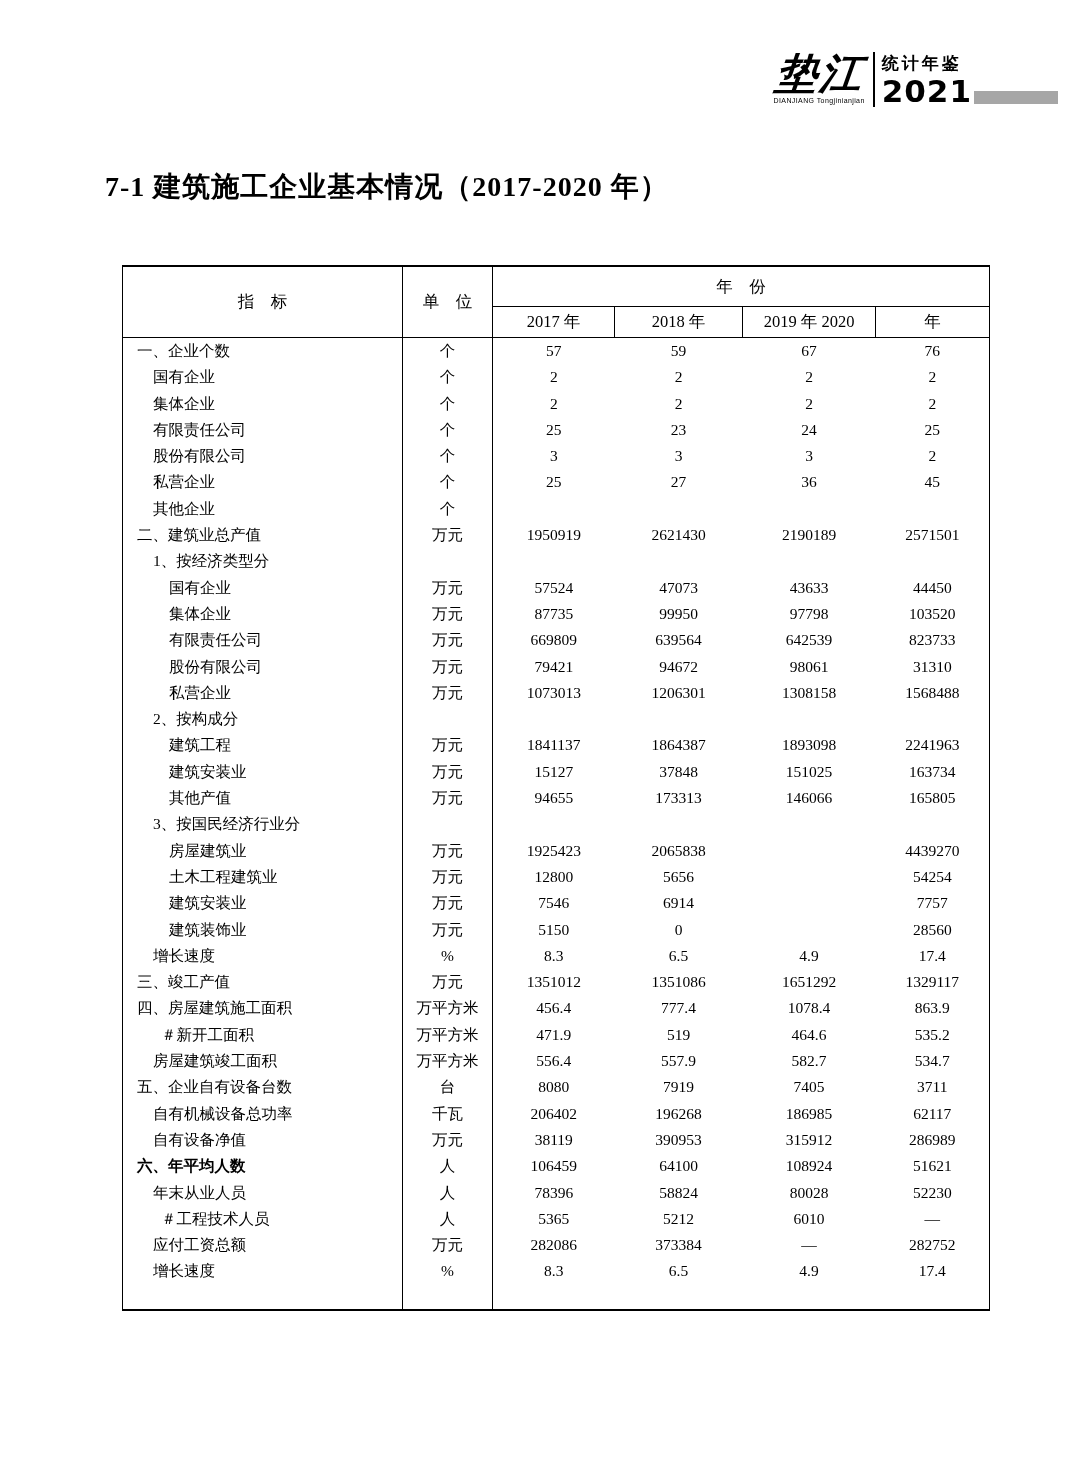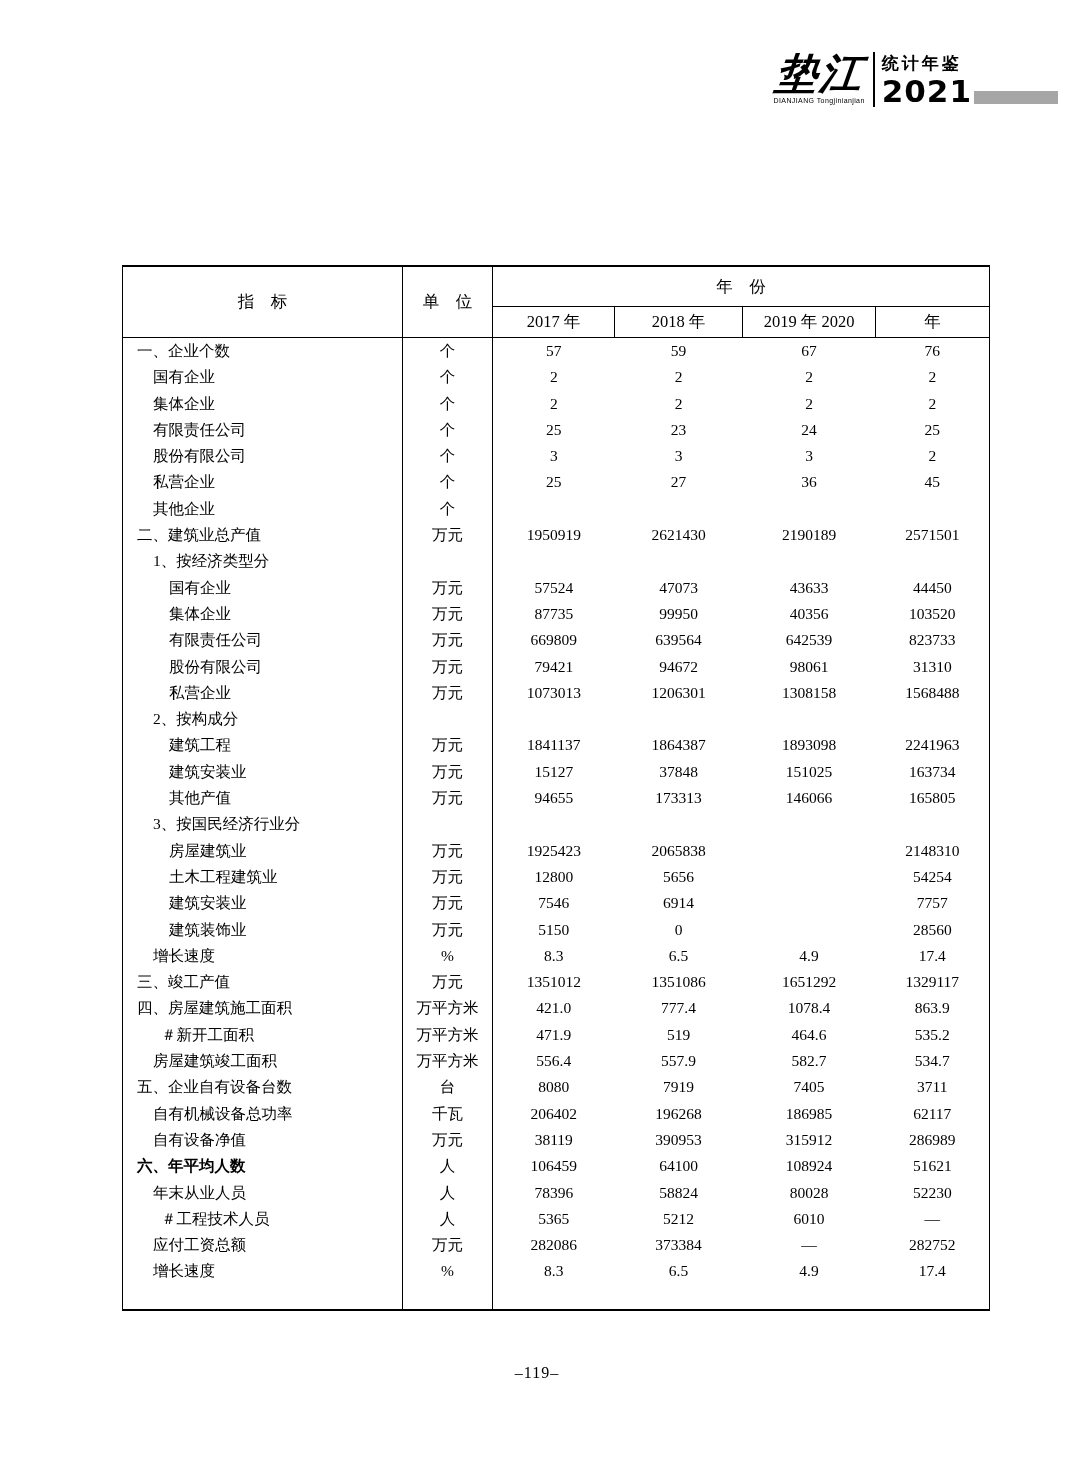--- a/index.html
+++ b/index.html
@@ -141,20 +141,21 @@
       <div class="logo-script">垫江</div>
       <div class="logo-latin">DIANJIANG Tongjinianjian</div>
     </div>
     <div class="logo-right">
       <div class="logo-small">统计年鉴</div>
       <div class="logo-year">2021</div>
     </div>
     <div class="logo-bar"></div>
   </div>
 
+  <h1 class="title">7-1  建筑施工企业基本情况（2017-2020 年）</h1>
 
   <table class="tbl">
     <colgroup>
       <col style="width:280px">
       <col style="width:90px">
       <col style="width:122px">
       <col style="width:128px">
       <col style="width:133px">
       <col style="width:114px">
     </colgroup>
@@ -250,21 +251,21 @@
           <td class="c-val">57524</td>
           <td class="c-val">47073</td>
           <td class="c-val">43633</td>
           <td class="c-val">44450</td>
         </tr>
         <tr>
           <td class="c-ind" style="padding-left: 46px;">集体企业</td>
           <td class="c-unit">万元</td>
           <td class="c-val">87735</td>
           <td class="c-val">99950</td>
-          <td class="c-val">40356</td>
+          <td class="c-val">97798</td>
           <td class="c-val">103520</td>
         </tr>
         <tr>
           <td class="c-ind" style="padding-left: 46px;">有限责任公司</td>
           <td class="c-unit">万元</td>
           <td class="c-val">669809</td>
           <td class="c-val">639564</td>
           <td class="c-val">642539</td>
           <td class="c-val">823733</td>
         </tr>
@@ -323,21 +324,21 @@
           <td class="c-val"></td>
           <td class="c-val"></td>
           <td class="c-val"></td>
         </tr>
         <tr>
           <td class="c-ind" style="padding-left: 46px;">房屋建筑业</td>
           <td class="c-unit">万元</td>
           <td class="c-val">1925423</td>
           <td class="c-val">2065838</td>
           <td class="c-val"></td>
-          <td class="c-val">2148310</td>
+          <td class="c-val">4439270</td>
         </tr>
         <tr>
           <td class="c-ind" style="padding-left: 46px;">土木工程建筑业</td>
           <td class="c-unit">万元</td>
           <td class="c-val">12800</td>
           <td class="c-val">5656</td>
           <td class="c-val"></td>
           <td class="c-val">54254</td>
         </tr>
         <tr>
@@ -368,21 +369,21 @@
           <td class="c-ind" style="padding-left: 14px;">三、竣工产值</td>
           <td class="c-unit">万元</td>
           <td class="c-val">1351012</td>
           <td class="c-val">1351086</td>
           <td class="c-val">1651292</td>
           <td class="c-val">1329117</td>
         </tr>
         <tr>
           <td class="c-ind" style="padding-left: 14px;">四、房屋建筑施工面积</td>
           <td class="c-unit">万平方米</td>
-          <td class="c-val">421.0</td>
+          <td class="c-val">456.4</td>
           <td class="c-val">777.4</td>
           <td class="c-val">1078.4</td>
           <td class="c-val">863.9</td>
         </tr>
         <tr>
           <td class="c-ind" style="padding-left: 38px;">＃新开工面积</td>
           <td class="c-unit">万平方米</td>
           <td class="c-val">471.9</td>
           <td class="c-val">519</td>
           <td class="c-val">464.6</td>
@@ -464,15 +465,14 @@
           <td class="c-ind" style="height: 24px;"></td>
           <td class="c-unit" style="height: 24px;"></td>
           <td class="c-val" style="height: 24px;"></td>
           <td class="c-val" style="height: 24px;"></td>
           <td class="c-val" style="height: 24px;"></td>
           <td class="c-val" style="height: 24px;"></td>
         </tr>
       </tbody>
   </table>
 
-  <div class="pageno">–119–</div>
 
 </div>
 
 </body></html>

